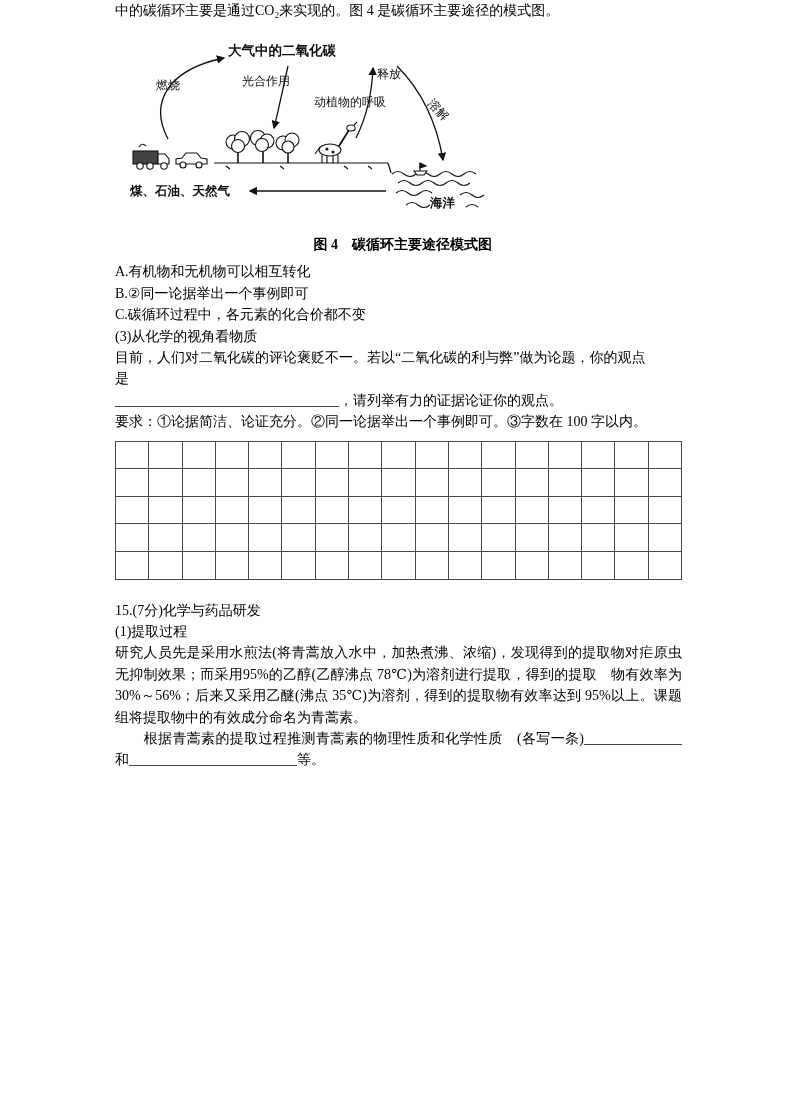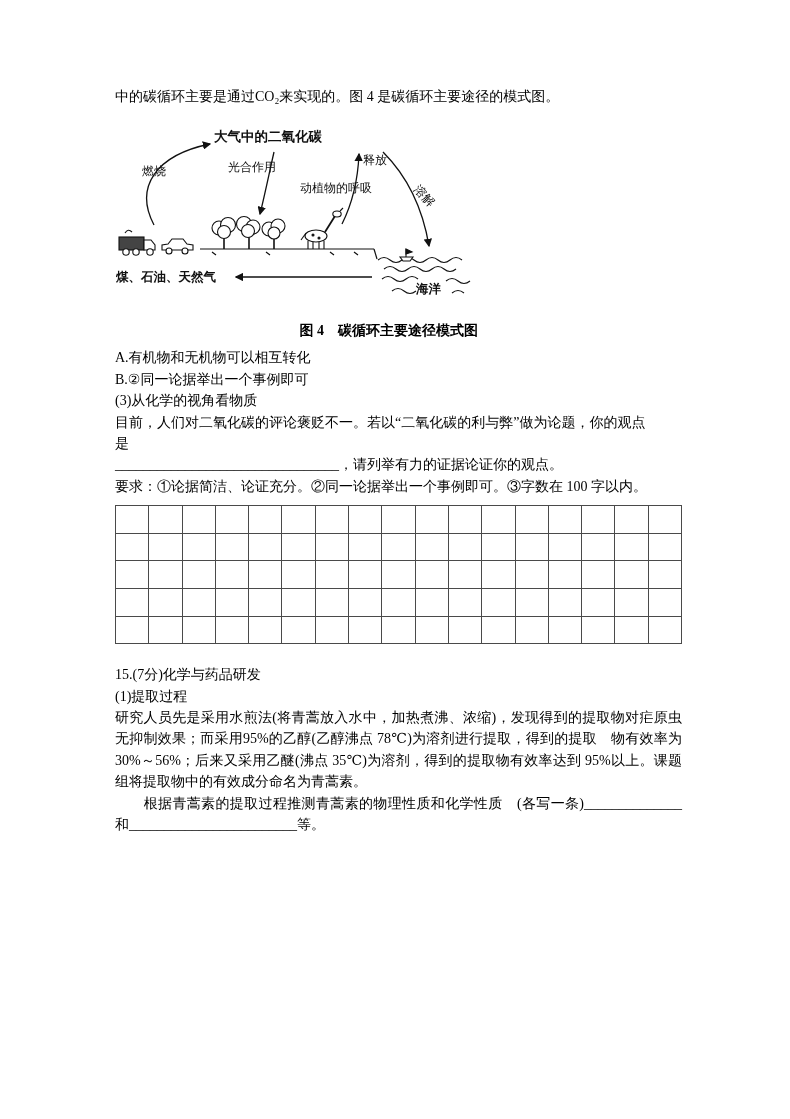--- a/index.html
+++ b/index.html
@@ -3,23 +3,23 @@
 <meta charset="utf-8">
 <style>
   * { box-sizing: border-box; }
   html, body { margin: 0; padding: 0; }
   body {
     width: 790px; height: 1119px;
     background: #ffffff; color: #000;
     font-family: "Liberation Serif", "DejaVu Serif", serif;
     font-size: 14px; overflow: hidden;
   }
-  .page { width: 567px; margin-left: 115px; padding-top: 86px; }
+  .page { width: 567px; margin-left: 115px; }
   .para { margin: 0; line-height: 21.4px; text-align: justify; }
-  .figure-wrap { margin: 14px 0 2px 1px; width: 362px; }
+  .figure-wrap { margin: 14px 0 2px 15px; width: 362px; }
   .fig-svg { display: block; }
   .fig-caption {
     width: 362px; text-align: right; font-weight: bold;
     line-height: 20px; margin: 2px 0 6px 0;
   }
   .writing-grid { margin: 8px 0 20px 0; }
   .grid-row { display: flex; }
   .grid-row + .grid-row { margin-top: -1px; }
   .grid-cell {
     flex: 0 0 34.3px; height: 28.6px;
@@ -125,20 +125,21 @@
         <text x="296" y="72" transform="rotate(46 300 72)">溶解</text>
         <text x="0" y="160" font-weight="bold" font-size="12.5">煤、石油、天然气</text>
         <text x="300" y="172" font-weight="bold" font-size="12.5">海洋</text>
       </g>
     </svg>
     <div class="fig-caption">图 4　碳循环主要途径模式图</div>
   </div>
 
   <p class="para">A.有机物和无机物可以相互转化</p>
   <p class="para">B.②同一论据举出一个事例即可</p>
+  <p class="para">C.碳循环过程中，各元素的化合价都不变</p>
   <p class="para">(3)从化学的视角看物质</p>
   <p class="para">目前，人们对二氧化碳的评论褒贬不一。若以“二氧化碳的利与弊”做为论题，你的观点</p>
   <p class="para">是</p>
   <p class="para">________________________________，请列举有力的证据论证你的观点。</p>
   <p class="para">要求：①论据简洁、论证充分。②同一论据举出一个事例即可。③字数在 100 字以内。</p>
 
   <div class="writing-grid">
       <div class="grid-row">
         <div class="grid-cell"></div>
         <div class="grid-cell"></div>

